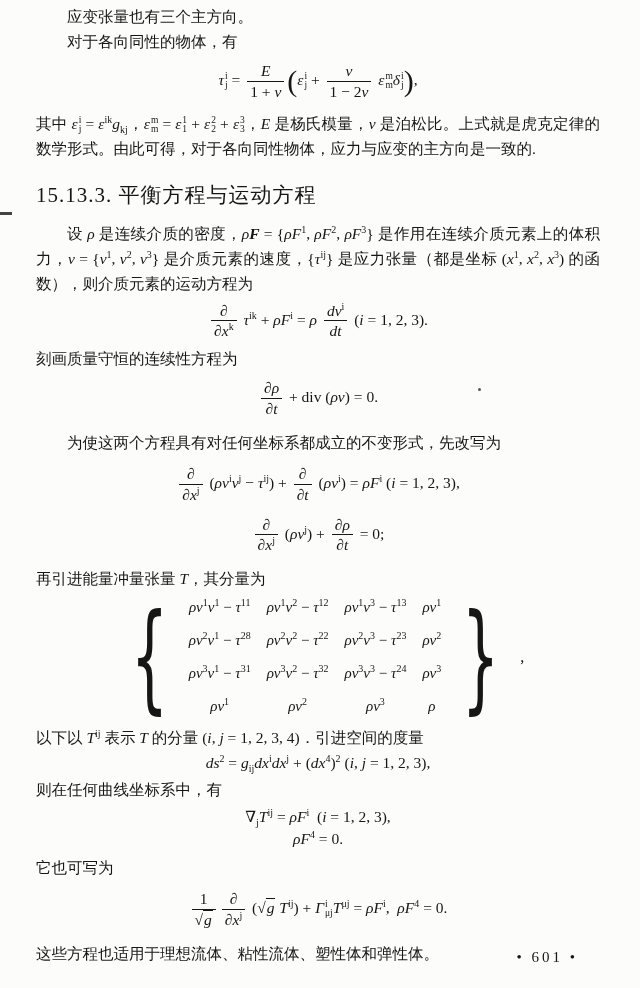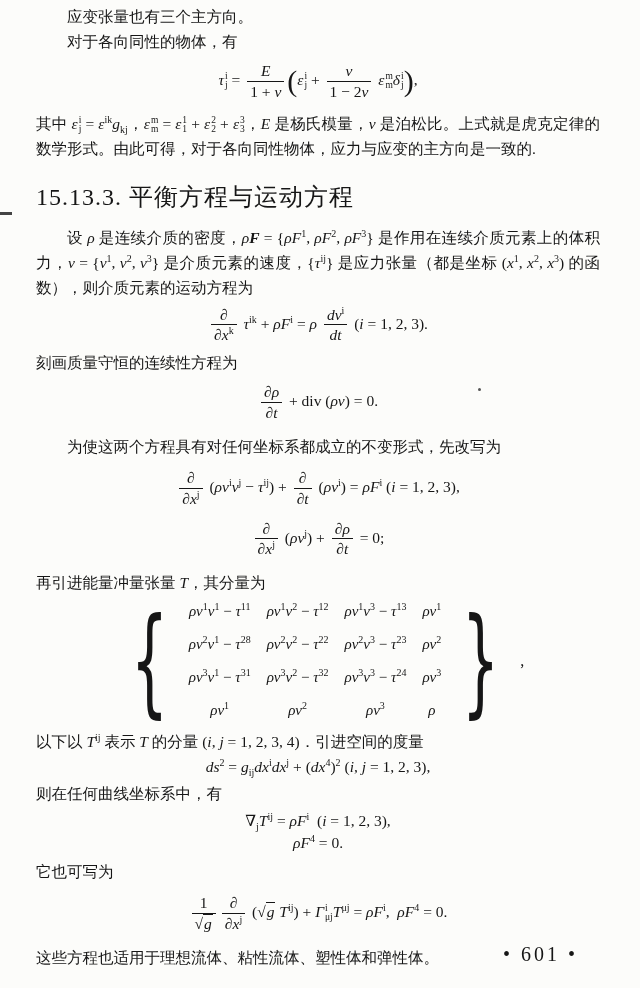--- a/index.html
+++ b/index.html
@@ -48,21 +48,21 @@
     line-height:1;
     font-size:9.5px;
     margin-left:1px;
     text-align:left;
   }
   .ss .t{ display:block; }
   .ss .b{ display:block; }
   .bp{ font-size:30px; vertical-align:middle; font-weight:normal; line-height:0; }
   .ovl{ border-top:1.2px solid #161616; padding:0 1px; }
   .heading{
-    font-size:24px;
+    font-size:21px;
     margin:20px 0 12px 0;
     letter-spacing:1px;
     font-weight:normal;
   }
   .matrix-wrap{
     display:flex;
     justify-content:center;
     align-items:center;
     margin:8px 0 10px 0;
   }
@@ -83,21 +83,21 @@
     align-items:center;
     font-size:15px;
     margin:0 2px;
     gap:16px;
   }
   .mcomma{ align-self:center; font-size:16px; margin-left:2px; }
   .footer{
     position:absolute;
     right:62px;
     bottom:22px;
-    font-size:20px;
+    font-size:15px;
     letter-spacing:3px;
   }
   .artifact-dash{
     position:absolute;
     left:0; top:212px;
     width:12px; height:2.5px;
     background:#444;
   }
   .artifact-dot{
     position:absolute;

